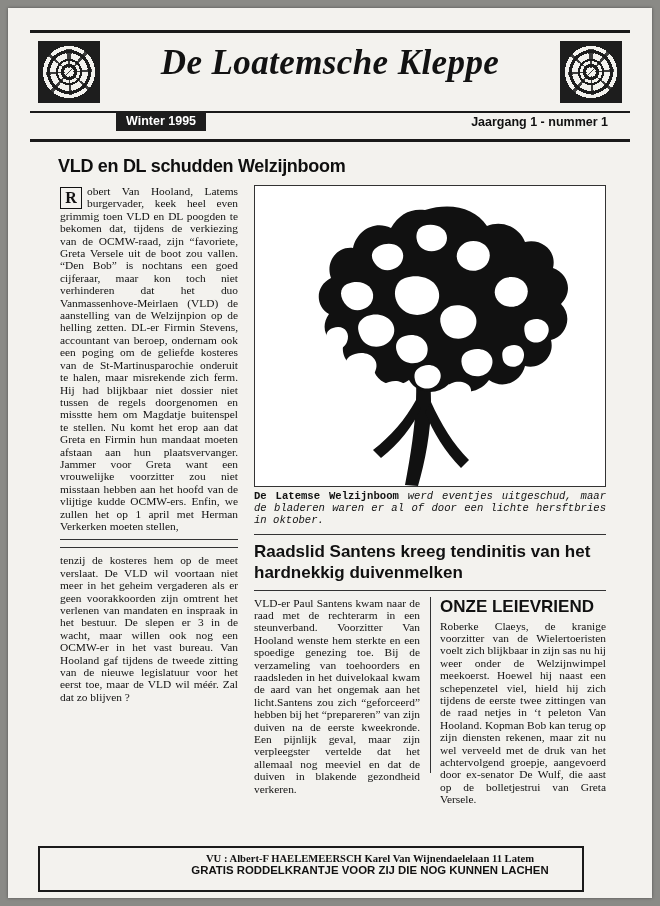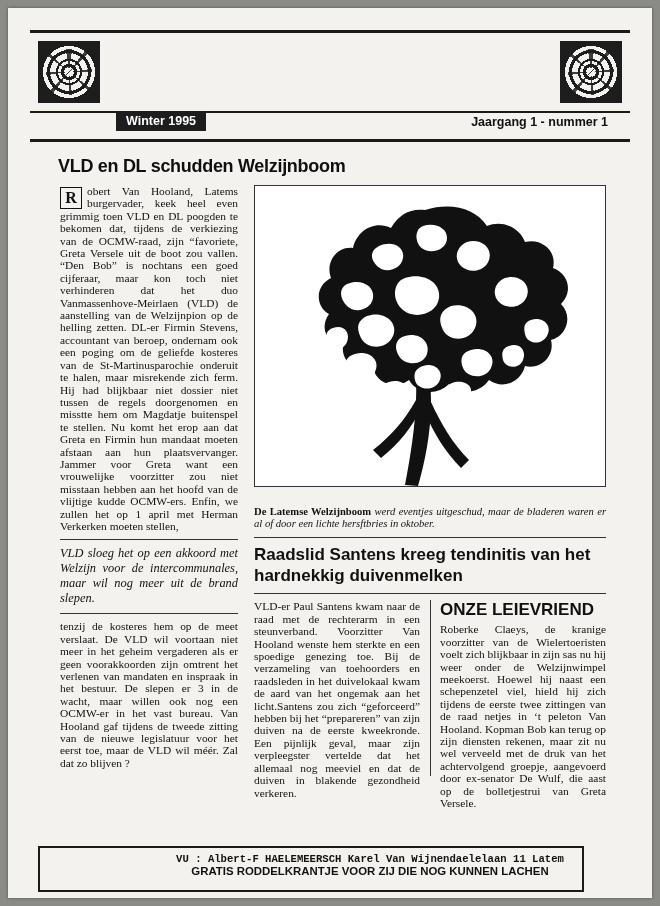--- a/index.html
+++ b/index.html
@@ -181,23 +181,24 @@
     overflow: hidden;
   }
   .tree {
     position: absolute;
     left: 0; top: 0; width: 100%; height: 100%;
   }
   .caption {
     font-size: 10.6px;
     line-height: 12.2px;
     font-style: italic;
-    margin-top: 19px;
+    margin-top: 3px;
     text-align: justify;
     color: #111;
+    font-family: Liberation Mono, monospace;
   }
   .caption b { font-style: normal; }
 
   .sub-headline {
     font-family: "Liberation Sans", sans-serif;
     font-weight: bold;
     font-size: 17px;
     line-height: 21px;
     color: #111;
     margin: 4px 0 6px 0;
@@ -258,21 +259,21 @@
     font-size: 10.5px;
     margin-top: 2px;
     color: #111;
   }
   .footer-right {
     position: absolute;
     left: 118px; right: 0; top: 0; bottom: 0;
     text-align: center;
   }
   .vu {
-    font-family: Liberation Mono, monospace;
+    font-family: Liberation Serif, serif;
     font-weight: bold;
     font-size: 10.6px;
     margin-top: 5px;
     color: #111;
   }
   .gratis {
     font-family: "Liberation Sans", sans-serif;
     font-weight: bold;
     font-size: 11.4px;
     color: #111;
@@ -280,36 +281,36 @@
 </style>
 </head>
 <body>
 
 <div class="page">
   <div class="inner">
 
     <div class="masthead">
       <div class="ornament left"></div>
       <div class="ornament right"></div>
+      <div class="masthead-title">De Loatemsche Kleppe</div>
     </div>
     <div class="dateline">
       <div class="date-box">Winter 1995</div>
       <div class="issue-box">Jaargang 1 - nummer 1</div>
     </div>
 
     <div class="headline">VLD en DL schudden Welzijnboom</div>
 
     <div class="cols">
 
       <div class="colA">
         <div class="just dropcap-wrap">
           <span class="dropcap">R</span><span>obert Van Hooland, Latems burgervader, keek heel even grimmig toen VLD en DL poogden te bekomen dat, tijdens de verkiezing van de OCMW-raad, zijn “favoriete, Greta Versele uit de boot zou vallen. “Den Bob” is nochtans een goed cijferaar, maar kon toch niet verhinderen dat het duo Vanmassenhove-Meirlaen (VLD) de aanstelling van de Welzijnpion op de helling zetten. DL-er Firmin Stevens, accountant van beroep, ondernam ook een poging om de geliefde kosteres van de St-Martinusparochie onderuit te halen, maar misrekende zich ferm. Hij had blijkbaar niet dossier niet tussen de regels doorgenomen en misstte hem om Magdatje buitenspel te stellen. Nu komt het erop aan dat Greta en Firmin hun mandaat moeten afstaan aan hun plaatsvervanger. Jammer voor Greta want een vrouwelijke voorzitter zou niet misstaan hebben aan het hoofd van de vlijtige kudde OCMW-ers. Enfin, we zullen het op 1 april met Herman Verkerken moeten stellen,</span>
         </div>
         <hr class="rule">
-        <div class="pull">VLD sloeg het op een akkoord met Welzijn voor de intercommunales, maar wil nog meer uit de brand slepen.</div>
         <hr class="rule">
         <div class="just">tenzij de kosteres hem op de meet verslaat. De VLD wil voortaan niet meer in het geheim vergaderen als er geen voorakkoorden zijn omtrent het verlenen van mandaten en inspraak in het bestuur. De slepen er 3 in de wacht, maar willen ook nog een OCMW-er in het vast bureau. Van Hooland gaf tijdens de tweede zitting van de nieuwe legislatuur voor het eerst toe, maar de VLD wil méér. Zal dat zo blijven ?</div>
       </div>
 
       <div class="colB">
 
         <div class="figure">
           <svg class="tree" viewBox="0 0 350 300" preserveAspectRatio="xMidYMid meet">
             <g fill="#111">
 

